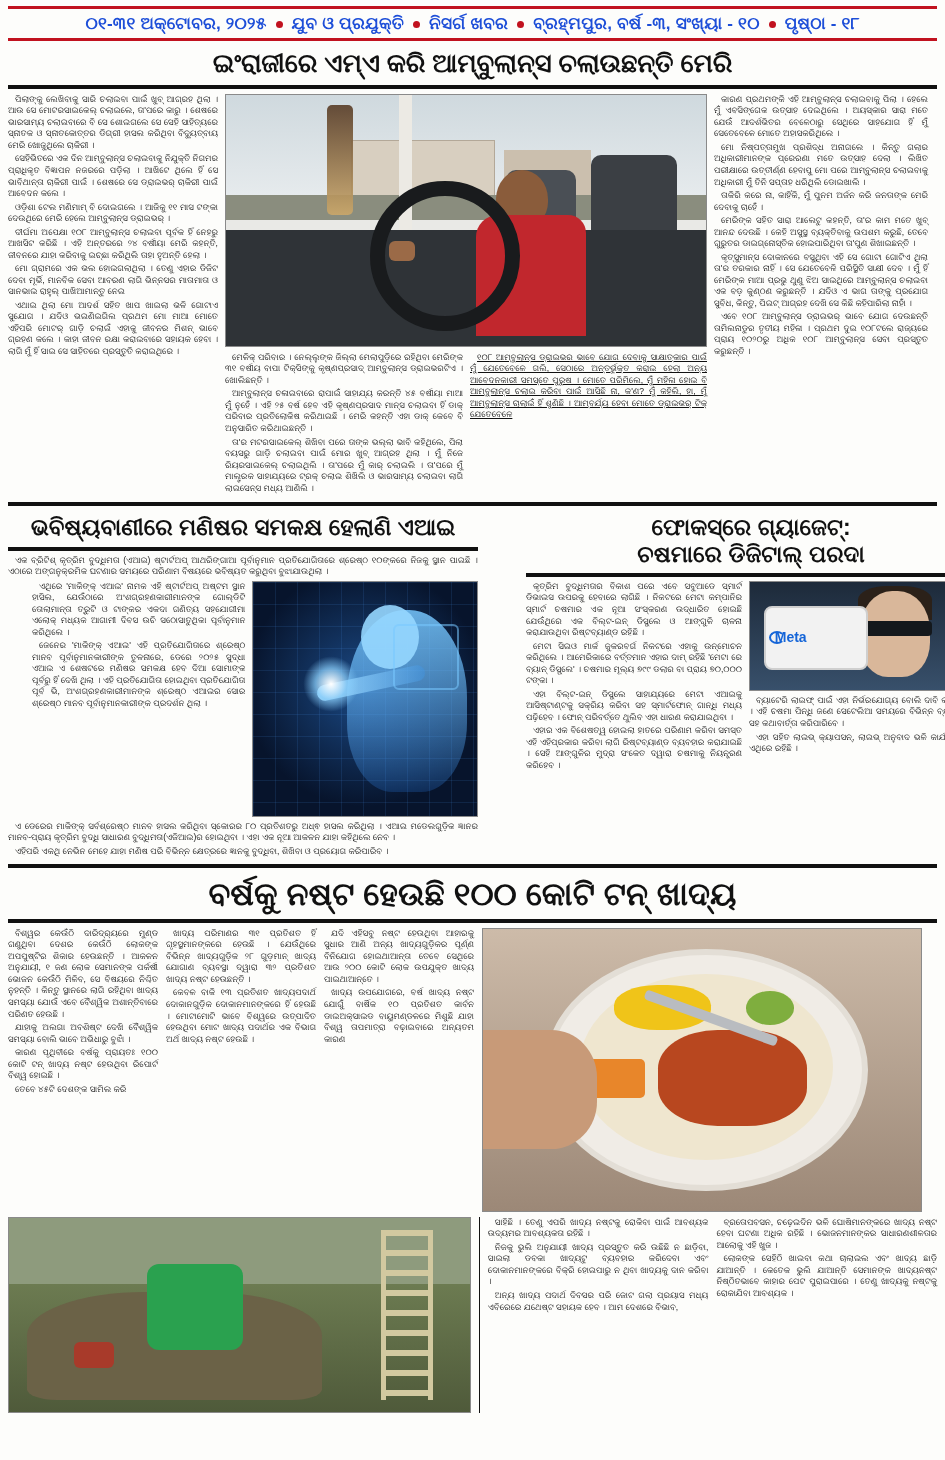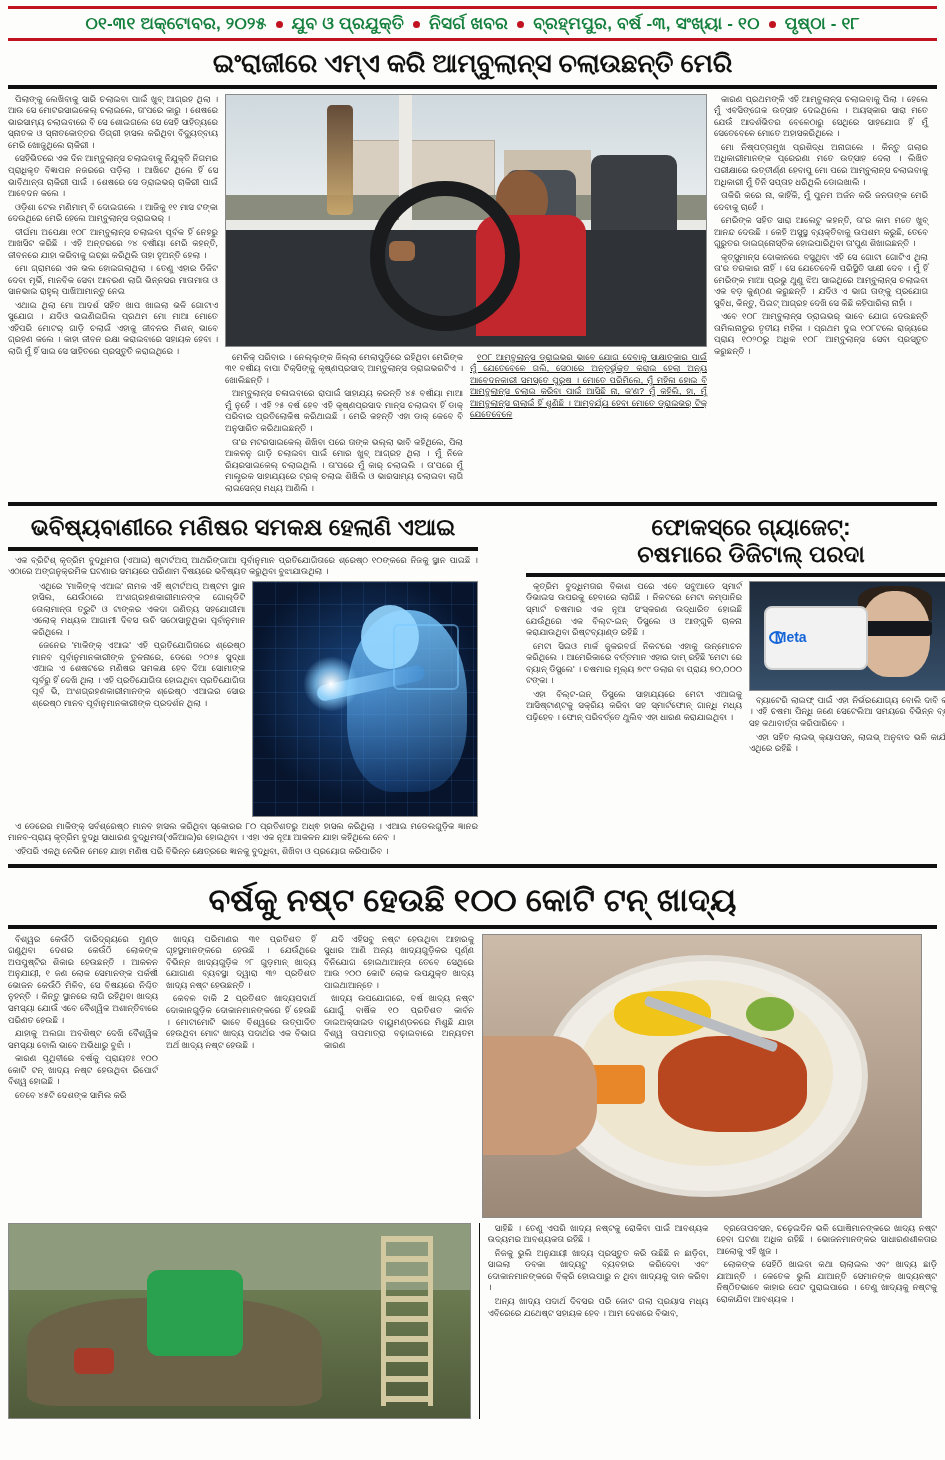--- a/index.html
+++ b/index.html
@@ -24,21 +24,21 @@
     border-top: 3px solid #c1121f;
     border-bottom: 3px solid #c1121f;
     padding: 5px 0 4px 0;
     margin-bottom: 5px;
   }
   .masthead-inner {
     display: flex;
     align-items: center;
     justify-content: center;
     gap: 6px;
-    color: #15803d;
+    color: #1d4ed8;
     font-weight: bold;
     font-size: 17px;
     letter-spacing: 0.2px;
     white-space: nowrap;
   }
   .dot {
     width: 7px; height: 7px; border-radius: 50%;
     background: #c1121f; display:inline-block; flex:none;
     margin: 0 3px;
   }
@@ -146,21 +146,21 @@
   
   .two-up { display:flex; gap:24px; margin-top:4px; }
   .col-left-half { width: 470px; }
   .col-right-half { width: 451px; }
   .cols2 { display:flex; gap:7px; }
 
   .subband { border-top:2px solid #111; border-bottom:2px solid #111; margin:2px 0 4px 0; }
 
   .sep-v { width:1px; background:#111; }
 
-  .bottom-sec { margin-top: 11px; }
+  .bottom-sec { margin-top: 5px; }
   .b-cols { display:flex; gap:8px; }
   .b-col { width: 150px; }
 </style>
 </head>
 <body>
 
 <div class="page">
 
   <div class="masthead">
     <div class="masthead-inner">
@@ -206,21 +206,21 @@
         <div class="driver-head"></div>
         <div class="driver-body"></div>
         <div class="wheel"></div>
         <div class="hand"></div>
       </div>
       <div class="cols2" style="margin-top:5px;">
         <div style="width:238px;">
           <div class="body-text">
             <p>ମେଳିକ୍ ପରିବାର । ନେଲ୍ଲୁଙ୍କ ଜିଲ୍ଲା ମେଲାପୁଡ଼ିରେ ରହିଥିବା ମେରିଙ୍କ ୩୧ ବର୍ଷୀୟ ବାପା ଟିକ୍ସିଙ୍କୁ କୃଷ୍ଣପ୍ରସାଦ୍ ଆମ୍ବୁଲାନ୍ସ ଡ୍ରାଇଭରଟିଏ । ଖୋଲିଛନ୍ତି ।</p>
             <p>ଆମ୍ବୁଲାନ୍ସ ଚଳାଇବାରେ ରାପାଇଁ ସାହାଯ୍ୟ କରନ୍ତି ୪୫ ବର୍ଷୀୟା ମାଆ ମୁଁ ନୁହେଁ । ଏହି ୨୫ ବର୍ଷ ହେବ ଏହି କୃଷ୍ଣପ୍ରସାଦ ମାନ୍ସ ଚଲାଇବା ହିଁ ଡାକ୍ ପରିବାର ପ୍ରତିଲୋକିଷ କରିଥାଇଛି । ମେରି କହନ୍ତି ଏହା ଡାକ୍ କେବେ ବି ଅନୁସାରିତ କରିଥାଇଛନ୍ତି ।</p>
-            <p>ତା'ର ମଟରସାଇକେଲ୍ ଶିଖିବା ପରେ ତାଙ୍କ ଭଲ୍ଲା ଭାବି କହିଥିଲେ, ପିଲା ଆକଳନୁ ଗାଡ଼ି ଚଲାଇବା ପାଇଁ ମୋର ଖୁବ୍ ଆଗ୍ରହ ଥିଲା । ମୁଁ ନିଜେ ରିୟରସାଇକେଲ୍ ଚଲାଇଥିଲି । ତା'ପରେ ମୁଁ କାର୍ ଚଲାଇଲି । ତା'ପରେ ମୁଁ ମାଲ୍ଟ୍ରକ ସାହାଯ୍ୟରେ ଟ୍ରକ୍ ଚଲାଇ ଶିଖିଲି ଓ ଭାରସାମ୍ୟ ଚଲାଇବା ଲାଗି ଲାଇସେନ୍ସ ମଧ୍ୟ ଆଣିଲି ।</p>
+            <p>ତା'ର ମଟରସାଇକେଲ୍ ଶିଖିବା ପରେ ତାଙ୍କ ଭଲ୍ଲା ଭାବି କହିଥିଲେ, ପିଲା ବୟସରୁ ଗାଡ଼ି ଚଲାଇବା ପାଇଁ ମୋର ଖୁବ୍ ଆଗ୍ରହ ଥିଲା । ମୁଁ ନିଜେ ରିୟରସାଇକେଲ୍ ଚଲାଇଥିଲି । ତା'ପରେ ମୁଁ କାର୍ ଚଲାଇଲି । ତା'ପରେ ମୁଁ ମାଲ୍ଟ୍ରକ ସାହାଯ୍ୟରେ ଟ୍ରକ୍ ଚଲାଇ ଶିଖିଲି ଓ ଭାରସାମ୍ୟ ଚଲାଇବା ଲାଗି ଲାଇସେନ୍ସ ମଧ୍ୟ ଆଣିଲି ।</p>
           </div>
         </div>
         <div style="width:237px;text-decoration:underline;">
           <div class="body-text">
             <p>୧୦୮ ଆମ୍ବୁଲାନ୍ସ ଡ୍ରାଇଭର ଭାବେ ଯୋଗ ଦେବାକୁ ସାକ୍ଷାତ୍କାର ପାଇଁ ମୁଁ ଯେତେବେଳେ ଗଲି, ସେଠାରେ ଅନ୍ତର୍ଭୁକ୍ତ କରାଇ ହେଲା ଅନ୍ୟ ଆବେଦନକାରୀ ସମସ୍ତେ ପୁରୁଷ । ମୋତେ ପରିମିଲେ, ମୁଁ ମହିଳା ହୋଇ ବି ଆମ୍ବୁଲାନ୍ସ ଚଲାଇ କରିବା ପାଇଁ ଆସିଛି ନା, କ'ଣ? ମୁଁ କହିଲି, ହା, ମୁଁ ଆମ୍ବୁଲାନ୍ସ ଚାଲାଇଁ ହିଁ ଶୁଣିଛି । ଆମ୍ବର୍ଯ୍ୟ ହେବା ମୋତେ ଡ୍ରାଇଭର୍ ଟିକ୍ ଯେତେବେଳେ</p>
           </div>
         </div>
       </div>
     </div>
 
@@ -275,20 +275,21 @@
     <div class="col-right-half">
       <div class="headline h-mid" style="padding-bottom:0;">ଫୋକସ୍‌ରେ ଗ୍ୟାଜେଟ୍:</div>
       <div class="headline h-mid" style="padding-top:0;">ଚଷମାରେ ଡିଜିଟାଲ୍ ପରଦା</div>
       <div class="subband"></div>
       <div class="cols2">
         <div style="width:216px;">
           <div class="body-text">
             <p>କୃତ୍ରିମ ବୁଦ୍ଧିମତାର ବିକାଶ ପରେ ଏବେ ସବୁଆଡେ ସ୍ମାର୍ଟ ଡିଭାଇସ ଉପରକୁ ହେବାରେ ଲାଗିଛି । ନିକଟରେ ମେଟା କମ୍ପାନିର ସ୍ମାର୍ଟ ଚଷମାର ଏକ ନୂଆ ସଂସ୍କରଣ ଉଦ୍ଧାରିତ ହୋଇଛି ଯେଉଁଥିରେ ଏକ ବିଲ୍ଟ-ଇନ୍ ଡିସ୍ପ୍ଲେ ଓ ଆଙ୍ଗୁଳି ଚାଳନା କରାଯାଉଥିବା ରିଷ୍ଟବ୍ୟାଣ୍ଡ ରହିଛି ।</p>
             <p>ମେଟା ସିଇଓ ମାର୍କ ଜୁକରବର୍ଗ ନିକଟରେ ଏହାକୁ ଉନ୍ମୋଚନ କରିଥିଲେ । ଆମେରିକାରେ ବର୍ତ୍ତମାନ ଏହାର ଦାମ୍ ରହିଛି 'ମେଟା ରେ ବ୍ୟାନ୍ ଡିସ୍ପ୍ଲେ' । ଚଷମାର ମୂଲ୍ୟ ୭୯୯ ଡଲାର ବା ପ୍ରାୟ ୭୦,୦୦୦ ଟଙ୍କା ।</p>
             <p>ଏହା ବିଲ୍ଟ-ଇନ୍ ଡିସ୍ପ୍ଲେ ସାହାଯ୍ୟରେ ମେଟା ଏଆଇକୁ ଆସିଷ୍ଟାଣ୍ଟକୁ ସକ୍ରିୟ କରିବା ସହ ସ୍ମାର୍ଟଫୋନ୍ ଗାନ୍ଧି ମଧ୍ୟ ପଢ଼ିହେବ । ଫୋନ୍ ପରିବର୍ତ୍ତେ ଥୁଲିବ ଏହା ଧାରଣ କରାଯାଇଥିବା ।</p>
+            <p>ଏହାର ଏକ ବିଶେଷତ୍ୱ ହୋଇଲା ହାତରେ ପରିଣାମ କରିବା ସମସ୍ତ ଏହି ଏହିପ୍ରକାର କରିବା ଲାଗି ରିଷ୍ଟବ୍ୟାଣ୍ଡ ବ୍ୟବହାର କରାଯାଇଛି । ସେହି ଆଙ୍ଗୁଳିର ମୁଦ୍ରା ସଂକେତ ଦ୍ୱାରା ଚଷମାକୁ ନିୟନ୍ତ୍ରଣ କରିହେବ ।</p>
           </div>
         </div>
         <div style="width:227px;">
           <div class="photo ph-meta">
             <div class="hairm"></div>
             <div class="face"></div>
             <div class="glass"></div>
             <div class="phone"></div>
             <div class="metamark"></div>
             <div class="metalogo">Meta</div>
@@ -313,21 +314,21 @@
         <div class="body-text">
           <p>ବିଶ୍ୱର କେଉଁଠି ଦାରିଦ୍ର୍ୟରେ ମୁଣ୍ଡ ଗଣୁଥିବା ଦେଶର କେଉଁଠି ଲୋକଙ୍କ ଅପପୁଷ୍ଟିର ଶିକାର ହେଉଛନ୍ତି । ଆକଳନ ଅନୁଯାୟୀ, ୧ ଜଣ ଲୋକ ସେମାନଙ୍କ ପର୍କର୍ଷୀ ଭୋଜନ କେଉଁଠି ମିଳିବ, ସେ ବିଷୟରେ ନିଶ୍ଚିତ ନୁହନ୍ତି । କିନ୍ତୁ ସ୍ଥାନରେ ଲାଗି ରହିଥିବା ଖାଦ୍ୟ ସମସ୍ୟା ଯୋଉଁ ଏବେ ବୈଶ୍ୱିକ ଅଶାନ୍ତିବାରେ ପରିଣତ ହେଉଛି ।</p>
           <p>ଯାହାକୁ ଅଲଗା ଅବଶିଷ୍ଟ ଦେଖି ବୈଶ୍ୱିକ ସମସ୍ୟା ବୋଲି ଭାବେ ଅଭିଧାରୁ ବୁଝାଁ ।</p>
           <p>କାରଣ ପୃଥିବୀରେ ବର୍ଷକୁ ପ୍ରାୟତଃ ୧୦୦ କୋଟି ଟନ୍ ଖାଦ୍ୟ ନଷ୍ଟ ହେଉଥିବା ରିପୋର୍ଟ ବିଶ୍ୱ ହୋଇଛି ।</p>
           <p>ତେବେ ୪୫ଟି ଦେଶଙ୍କ ସାମିଲ କରି</p>
         </div>
       </div>
       <div class="b-col">
         <div class="body-text">
           <p>ଖାଦ୍ୟ ପରିମାଣର ୩୧ ପ୍ରତିଶତ ହିଁ ଗୃହସ୍ଥମାନଙ୍କରେ ହେଉଛି । ଯେଉଁଥିରେ ବିଭିନ୍ନ ଖାଦ୍ୟଗୁଡ଼ିକ ୨୮ ଗୁଡ଼ମାନ୍ ଖାଦ୍ୟ ଯୋଗାଣ ବ୍ୟବସ୍ଥା ଦ୍ୱାରା ୩୨ ପ୍ରତିଶତ ଖାଦ୍ୟ ନଷ୍ଟ ହେଉଛନ୍ତି ।</p>
-          <p>କେବଳ ବାକି 2 ପ୍ରତିଶତ ଖାଦ୍ୟପଦାର୍ଥ ଦୋକାନଗୁଡ଼ିକ ଦୋକାନମାନଙ୍କରେ ହିଁ ହେଉଛି । ମୋଟାମୋଟି ଭାବେ ବିଶ୍ୱରେ ଉତ୍ପାଦିତ ହେଉଥିବା ମୋଟ ଖାଦ୍ୟ ପଦାର୍ଥର ଏକ ବିଭାଗ ଅର୍ଥ ଖାଦ୍ୟ ନଷ୍ଟ ହେଉଛି ।</p>
+          <p>କେବଳ ବାକି ୧୩ ପ୍ରତିଶତ ଖାଦ୍ୟପଦାର୍ଥ ଦୋକାନଗୁଡ଼ିକ ଦୋକାନମାନଙ୍କରେ ହିଁ ହେଉଛି । ମୋଟାମୋଟି ଭାବେ ବିଶ୍ୱରେ ଉତ୍ପାଦିତ ହେଉଥିବା ମୋଟ ଖାଦ୍ୟ ପଦାର୍ଥର ଏକ ବିଭାଗ ଅର୍ଥ ଖାଦ୍ୟ ନଷ୍ଟ ହେଉଛି ।</p>
         </div>
       </div>
       <div class="b-col">
         <div class="body-text">
           <p>ଯଦି ଏହିସବୁ ନଷ୍ଟ ହେଉଥିବା ଆହାରକୁ ସୁଧାର ଆଣି ଅନ୍ୟ ଖାଦ୍ୟଗୁଡ଼ିକର ପୂର୍ଣ୍ଣ ବିନିଯୋଗ ହୋଇଥାଆନ୍ତା ତେବେ ସେଥିରେ ଆଉ ୨୦୦ କୋଟି ଲୋକ ଉପଯୁକ୍ତ ଖାଦ୍ୟ ପାଇଥାଆନ୍ତେ ।</p>
           <p>ଖାଦ୍ୟ ଉପଯୋଗରେ, ବର୍ଷ ଖାଦ୍ୟ ନଷ୍ଟ ଯୋଗୁଁ ବାର୍ଷିକ ୧୦ ପ୍ରତିଶତ କାର୍ବନ ଡାଇଅକ୍ସାଇଡ ବାୟୁମଣ୍ଡଳରେ ମିଶୁଛି ଯାହା ବିଶ୍ୱ ତାପମାତ୍ରା ବଢ଼ାଇବାରେ ଅନ୍ୟତମ କାରଣ</p>
         </div>
       </div>
       <div style="width:440px;">
         <div class="photo ph-food">

